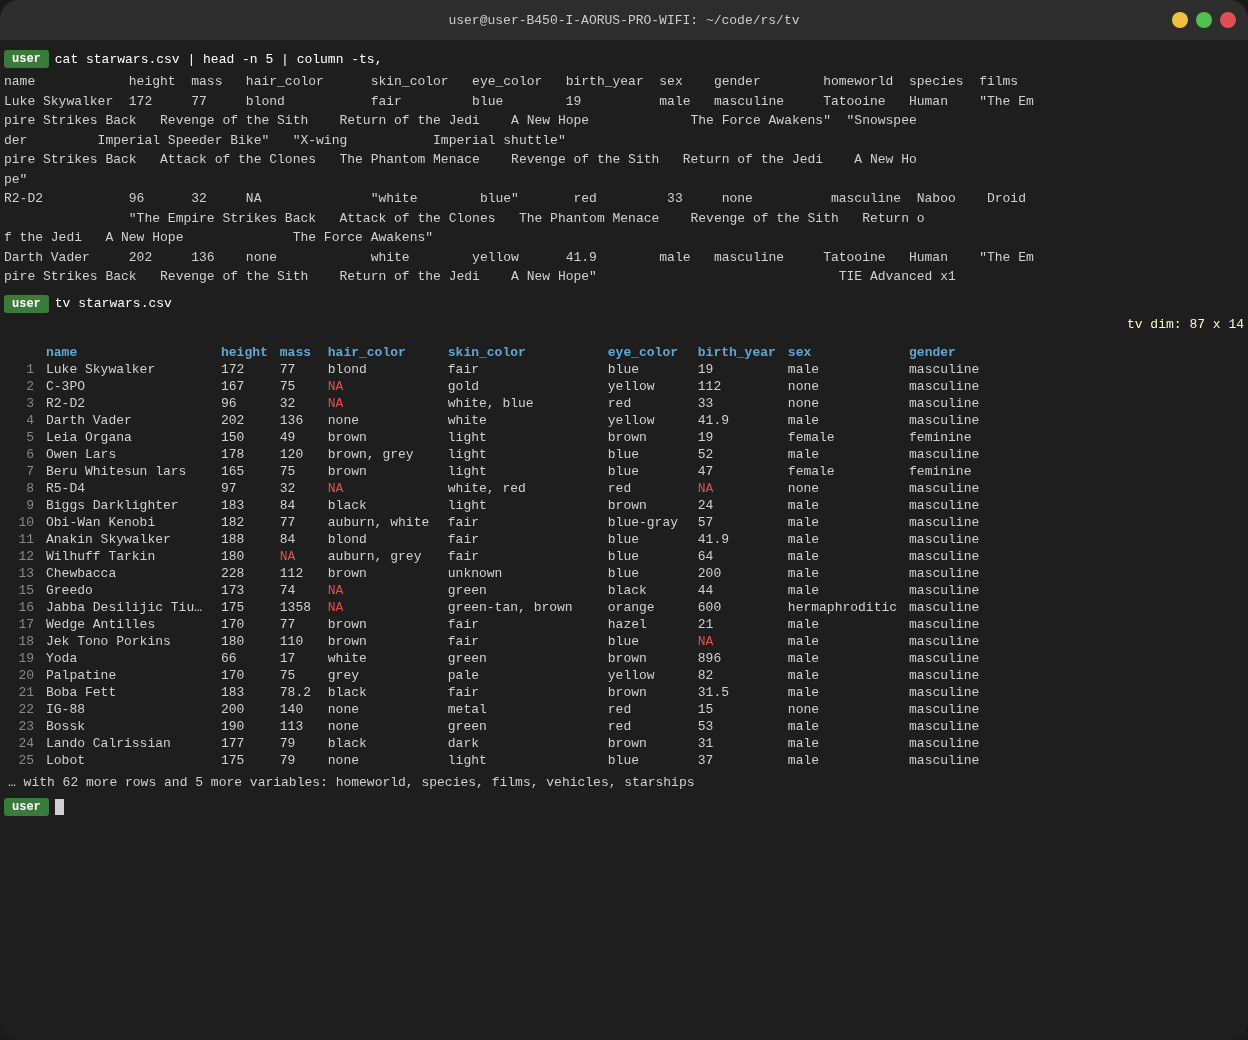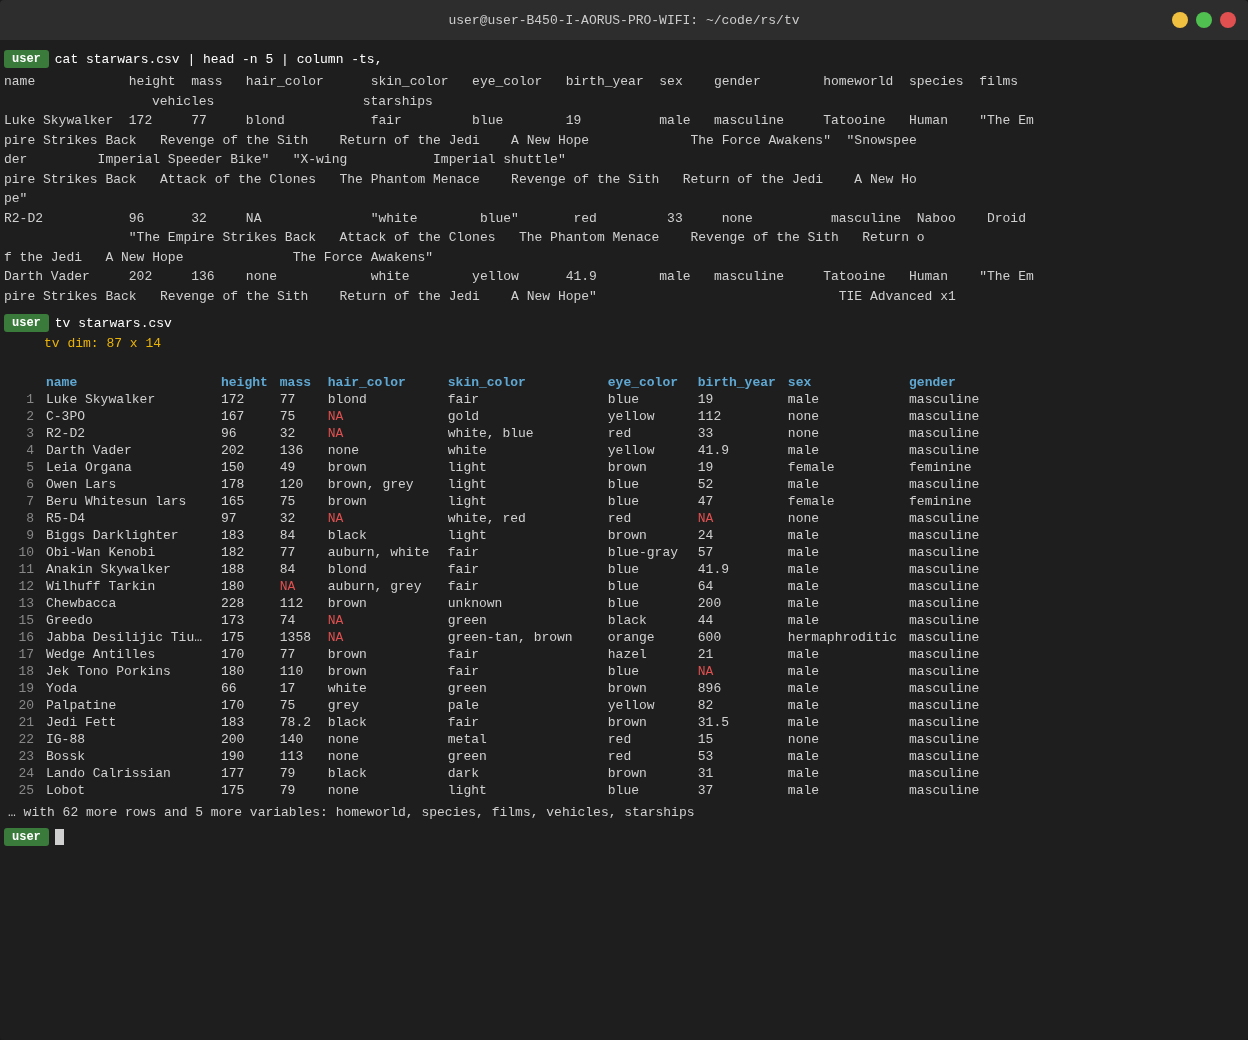--- a/index.html
+++ b/index.html
@@ -8,21 +8,21 @@
       font-family: 'Courier New', Courier, monospace;
       font-size: 13px;
       color: #d0d0d0;
       width: 1248px;
       min-height: 1040px;
     }
     .window {
       width: 1248px;
       min-height: 1040px;
       background: #1e1e1e;
-      border-radius: 4px;
+      border-radius: 19px;
       overflow: hidden;
       display: flex;
       flex-direction: column;
     }
     .titlebar {
       background: #2d2d2d;
       height: 40px;
       display: flex;
       align-items: center;
       justify-content: center;
@@ -88,24 +88,25 @@
       white-space: pre;
       font-size: 13px;
       line-height: 1.5;
       color: #d0d0d0;
       font-family: Liberation Mono, monospace;
     }
     .tv-section {
       margin-top: 4px;
     }
     .tv-dim {
-      color: #eab308;
-      margin-bottom: 23px;
+      color: #fef9c3;
+      margin-bottom: 12px;
       padding-left: 40px;
       font-size: 13px;
+      text-align: right;
     }
     .tv-table {
       width: 100%;
       border-collapse: collapse;
     }
     .tv-table thead tr th {
       color: #5fa8d3;
       font-weight: bold;
       text-align: left;
       padding: 1px 6px;
@@ -167,21 +168,20 @@
 
   <div class="terminal">
 
     <div class="prompt-line">
       <span class="prompt-badge">user</span>
       <span class="prompt-cmd">cat starwars.csv | head -n 5 | column -ts,</span>
     </div>
 
     <div class="output-block">
       <div class="output-line">name            height  mass   hair_color      skin_color   eye_color   birth_year  sex    gender        homeworld  species  films</div>
-      <div class="output-line" style="padding-left: 148px;">vehicles                   starships</div>
       <div class="output-line">Luke Skywalker  172     77     blond           fair         blue        19          male   masculine     Tatooine   Human    "The Em</div>
       <div class="output-line">pire Strikes Back   Revenge of the Sith    Return of the Jedi    A New Hope             The Force Awakens"  "Snowspee</div>
       <div class="output-line">der         Imperial Speeder Bike"   "X-wing           Imperial shuttle"</div>
       <div class="output-line">pire Strikes Back   Attack of the Clones   The Phantom Menace    Revenge of the Sith   Return of the Jedi    A New Ho</div>
       <div class="output-line">pe"</div>
       <div class="output-line">R2-D2           96      32     NA              "white        blue"       red         33     none          masculine  Naboo    Droid</div>
       <div class="output-line">                "The Empire Strikes Back   Attack of the Clones   The Phantom Menace    Revenge of the Sith   Return o</div>
       <div class="output-line">f the Jedi   A New Hope              The Force Awakens"</div>
       <div class="output-line">Darth Vader     202     136    none            white        yellow      41.9        male   masculine     Tatooine   Human    "The Em</div>
       <div class="output-line">pire Strikes Back   Revenge of the Sith    Return of the Jedi    A New Hope"                               TIE Advanced x1</div>
@@ -434,21 +434,21 @@
               <td>75</td>
               <td>grey</td>
               <td>pale</td>
               <td>yellow</td>
               <td>82</td>
               <td>male</td>
               <td>masculine</td>
             </tr>
             <tr>
               <td class="row-num">21</td>
-              <td>Jedi Fett</td>
+              <td>Boba Fett</td>
               <td>183</td>
               <td>78.2</td>
               <td>black</td>
               <td>fair</td>
               <td>brown</td>
               <td>31.5</td>
               <td>male</td>
               <td>masculine</td>
             </tr>
             <tr>

